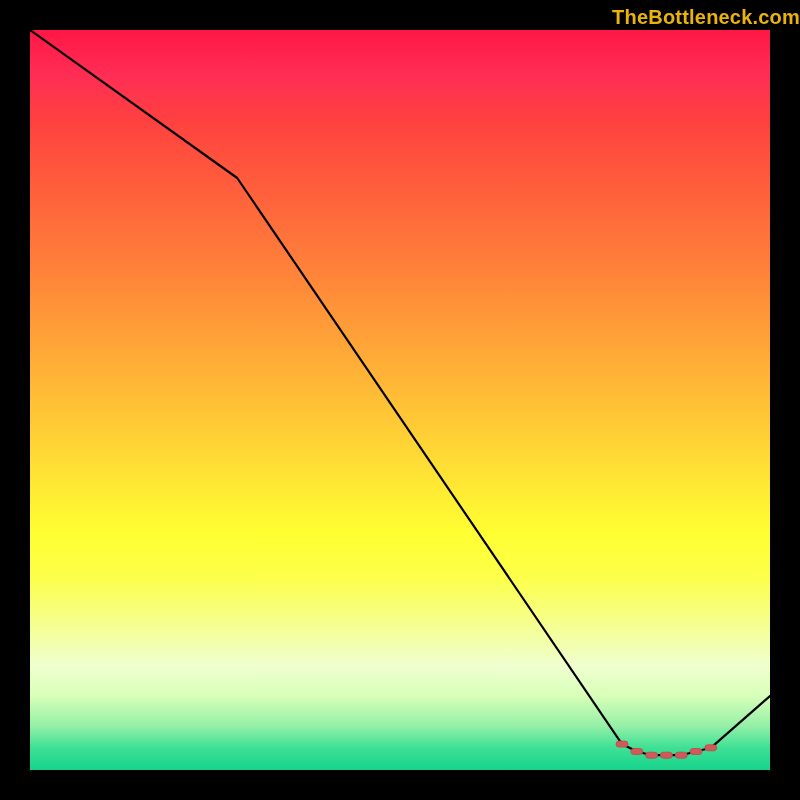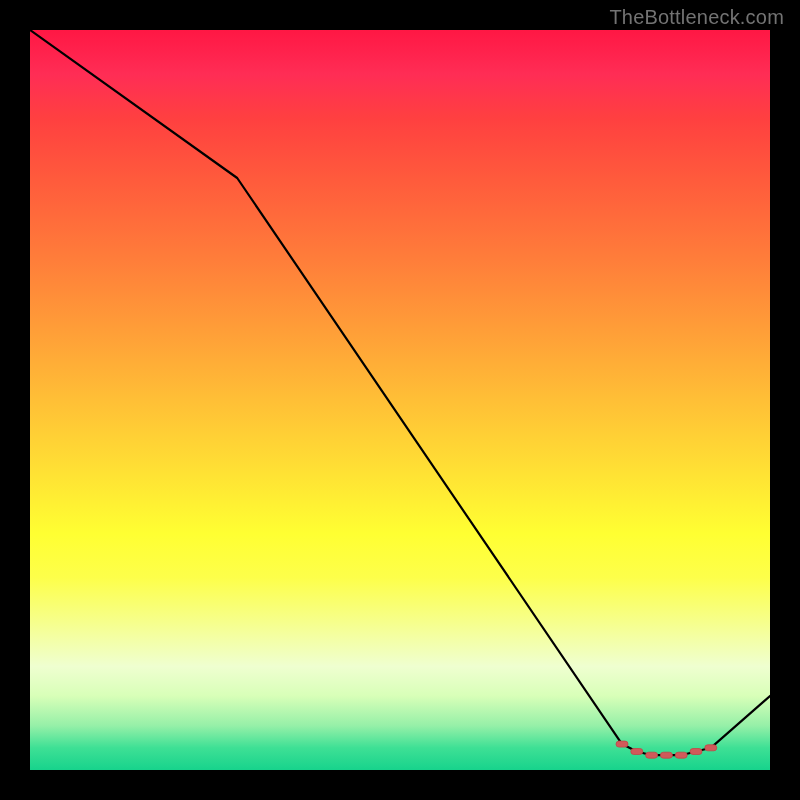--- a/index.html
+++ b/index.html
@@ -13,24 +13,24 @@
   }
   .outer {
     position: relative;
     width: 800px;
     height: 800px;
     background: #000;
   }
   .watermark {
     position: absolute;
     top: 6px;
-    right: 16px;
-    color: #737373;
+    right: 0;
+    color: #eab308;
     font-size: 20px;
-    font-weight: 400;
+    font-weight: 700;
     letter-spacing: 0.2px;
     z-index: 5;
   }
   .plot {
     position: absolute;
     left: 30px;
     top: 30px;
     width: 740px;
     height: 740px;
     background: linear-gradient(to bottom,

